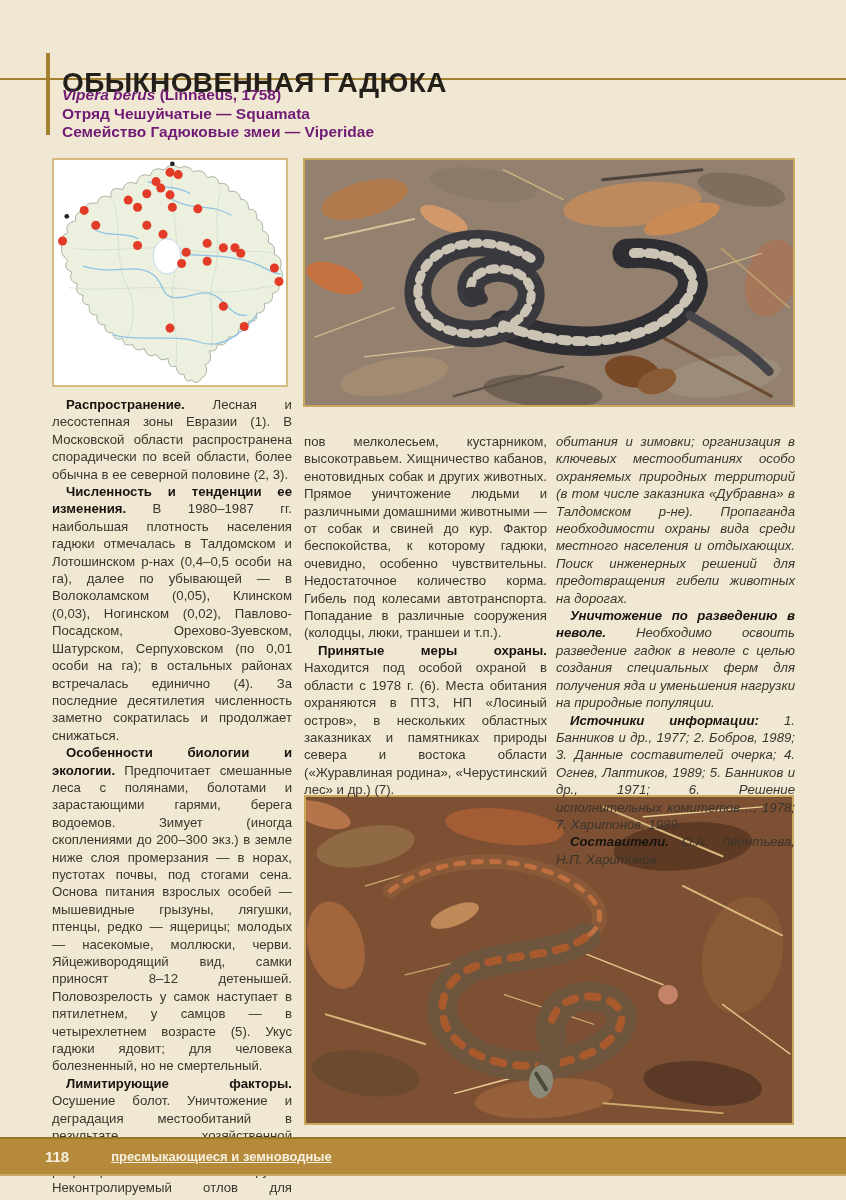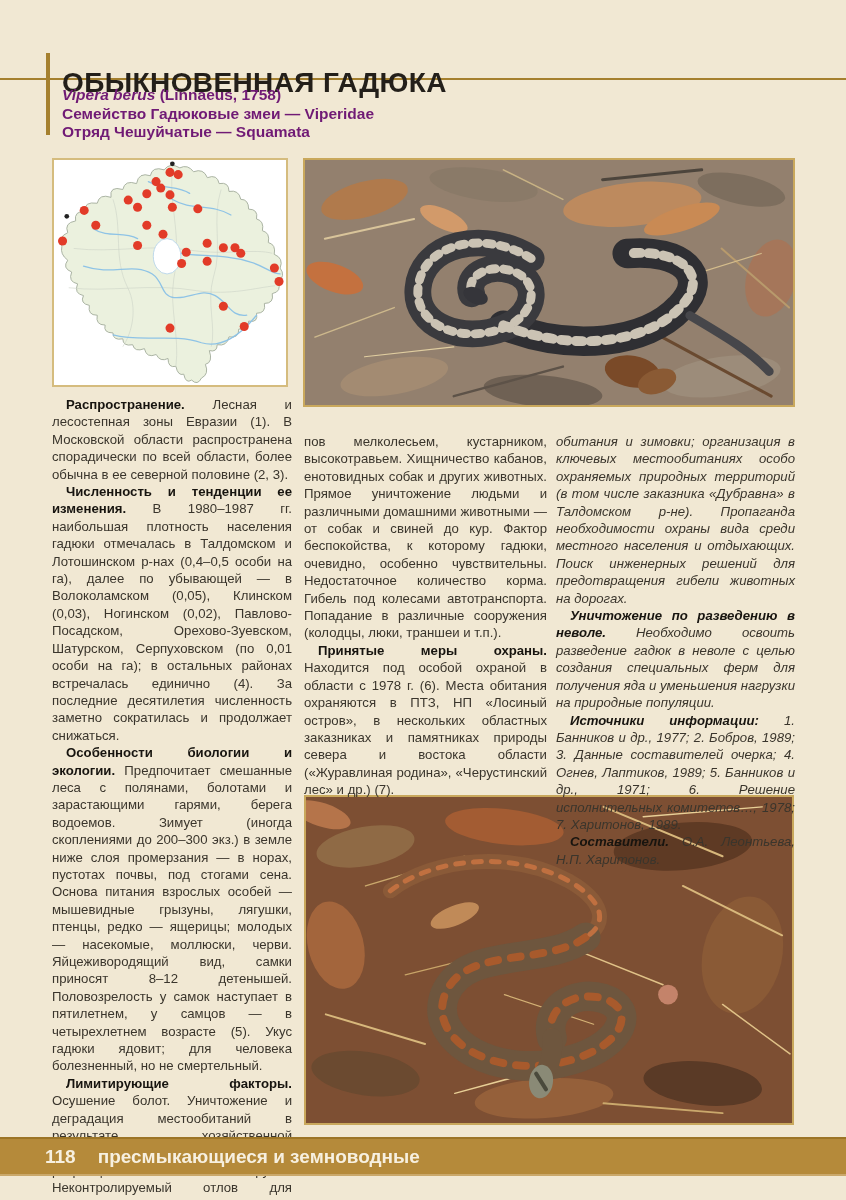--- a/index.html
+++ b/index.html
@@ -27,35 +27,35 @@
   .col{position:absolute;font-size:13.2px;line-height:17.4px;color:#3a352c;text-align:justify;}
   #col1{left:52px;top:396px;width:240px;}
   #col2{left:304px;top:417px;width:243px;}
   #col3{left:556px;top:417px;width:239px;font-style:italic;}
   .para{margin:0;text-indent:14px;}
   .para.cont{text-indent:0;margin-top:16px;}
   .para b.lead{color:#17140f;}
 
   
   #footer-bar{position:absolute;left:0;top:1137px;width:846px;height:39px;background:#b58a3a;border-top:2px solid #9c7527;border-bottom:2px solid #caa86a;box-sizing:border-box;display:flex;align-items:center;}
-  #footer-page-number{margin-left:45px;font-size:19px;font-weight:bold;color:#f7f0e0;}
-  #footer-section{margin-left:22px;font-size:19px;font-weight:bold;color:#f7f0e0;}
+  #footer-page-number{margin-left:45px;font-size:15px;font-weight:bold;color:#f7f0e0;}
+  #footer-section{margin-left:42px;font-size:13px;font-weight:bold;color:#f7f0e0;text-decoration:underline;}
 </style>
 </head>
 <body>
 
 <div id="page">
 
   <div id="accent-vbar"></div>
   <div id="accent-hline"></div>
   <h1 id="page-title">ОБЫКНОВЕННАЯ ГАДЮКА</h1>
   <div id="taxon-block">
     <div><span class="lat">Vipera berus</span><span> (Linnaeus, 1758)</span></div>
+    <div>Отряд Чешуйчатые — Squamata</div>
     <div>Семейство Гадюковые змеи — Viperidae</div>
-    <div>Отряд Чешуйчатые — Squamata</div>
   </div>
 
   <div id="map-box">
     <svg viewBox="0 0 236 229" preserveAspectRatio="none">
       <path id="region-shape" d="M 8,88 Q 4,78 14,74 Q 10,64 22,62 Q 20,52 32,52 Q 30,42 44,44 Q 46,34 58,38 Q 56,26 70,30 Q 72,20 84,24 Q 86,12 98,16 Q 100,6 112,10 Q 118,2 128,8 Q 136,4 142,12 Q 152,8 156,18 Q 166,14 168,24 Q 178,22 178,32 Q 188,30 190,40 Q 198,40 198,50 Q 208,50 206,60 Q 214,62 212,72 Q 220,74 218,84 Q 226,86 224,96 Q 234,100 230,110 Q 236,118 228,124 Q 232,134 222,136 Q 224,146 214,146 Q 216,156 206,156 Q 208,166 198,164 Q 198,174 188,172 Q 188,182 178,180 Q 176,190 166,188 Q 166,196 158,194 Q 162,206 154,208 Q 158,218 150,222 Q 146,230 140,224 Q 134,228 132,218 Q 126,220 124,210 Q 116,212 116,202 Q 108,206 104,198 Q 94,202 92,192 Q 82,196 80,188 Q 70,190 70,182 Q 60,184 60,176 Q 50,176 52,168 Q 42,168 44,158 Q 34,158 36,148 Q 26,146 30,138 Q 20,136 24,126 Q 14,124 18,114 Q 8,110 14,102 Q 6,96 8,88 Z" fill="#ebf1de" stroke="#a9b2a2" stroke-width="1"></path>
       <g stroke="#ccd2c6" stroke-width="0.6" fill="none">
         <path d="M 60,40 C 70,70 60,100 75,130 C 85,150 80,175 70,190"></path>
         <path d="M 120,15 C 118,50 130,80 122,120 C 117,150 128,180 124,210"></path>
         <path d="M 170,30 C 160,60 172,90 162,120 C 155,145 165,170 160,190"></path>
         <path d="M 20,90 C 60,95 100,85 140,92 C 175,97 205,90 222,95"></path>

